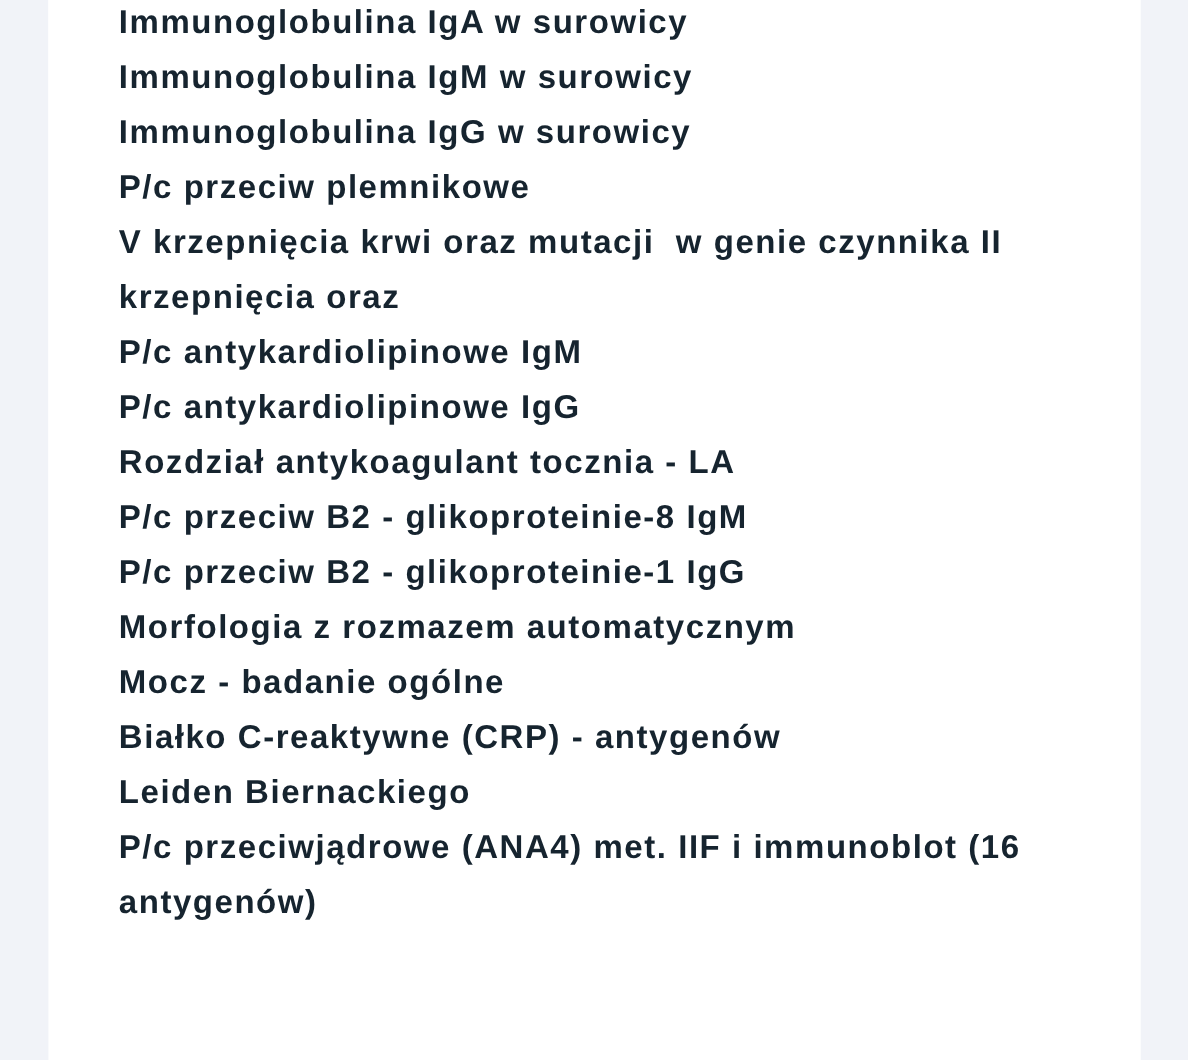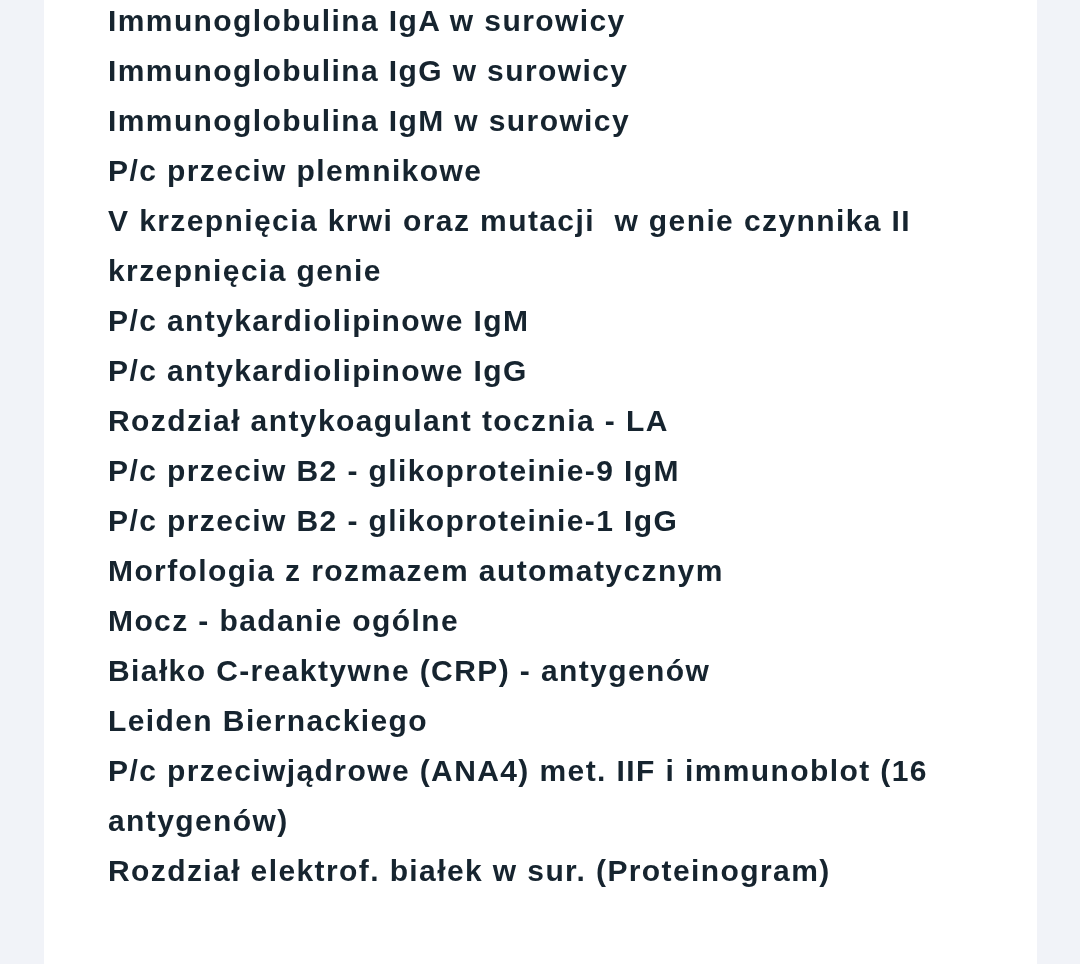--- a/index.html
+++ b/index.html
@@ -51,33 +51,32 @@
   }
 </style>
 </head>
 <body>
 
 <div class="page">
   <div class="gutter left"></div>
   <div class="content">
     <div class="test-list">
         <div class="test-line">Immunoglobulina IgA w surowicy</div>
+        <div class="test-line">Immunoglobulina IgM w surowicy</div>
         <div class="test-line">Immunoglobulina IgG w surowicy</div>
-        <div class="test-line">Immunoglobulina IgM w surowicy</div>
         <div class="test-line">P/c przeciw plemnikowe</div>
         <div class="test-line">V krzepnięcia krwi oraz mutacji  w genie czynnika II</div>
-        <div class="test-line">krzepnięcia genie</div>
+        <div class="test-line">krzepnięcia oraz</div>
         <div class="test-line">P/c antykardiolipinowe IgM</div>
         <div class="test-line">P/c antykardiolipinowe IgG</div>
         <div class="test-line">Rozdział antykoagulant tocznia - LA</div>
-        <div class="test-line">P/c przeciw B2 - glikoproteinie-9 IgM</div>
+        <div class="test-line">P/c przeciw B2 - glikoproteinie-8 IgM</div>
         <div class="test-line">P/c przeciw B2 - glikoproteinie-1 IgG</div>
         <div class="test-line">Morfologia z rozmazem automatycznym</div>
         <div class="test-line">Mocz - badanie ogólne</div>
         <div class="test-line">Białko C-reaktywne (CRP) - antygenów</div>
         <div class="test-line">Leiden Biernackiego</div>
         <div class="test-line">P/c przeciwjądrowe (ANA4) met. IIF i immunoblot (16</div>
         <div class="test-line">antygenów)</div>
-        <div class="test-line">Rozdział elektrof. białek w sur. (Proteinogram)</div>
       </div>
   </div>
   <div class="gutter right"></div>
 </div>
 
 </body></html>

